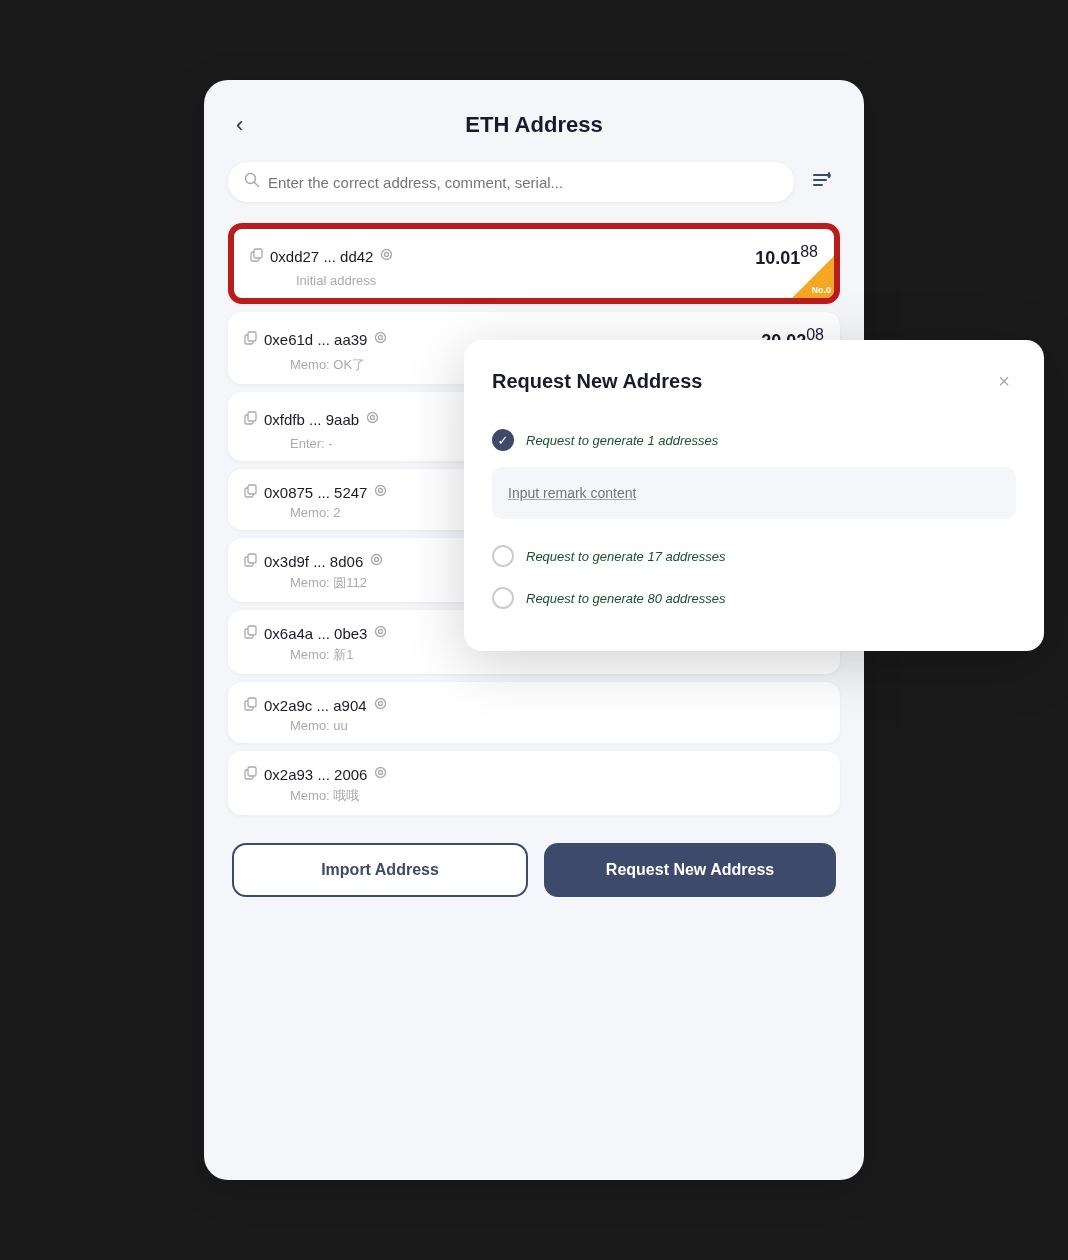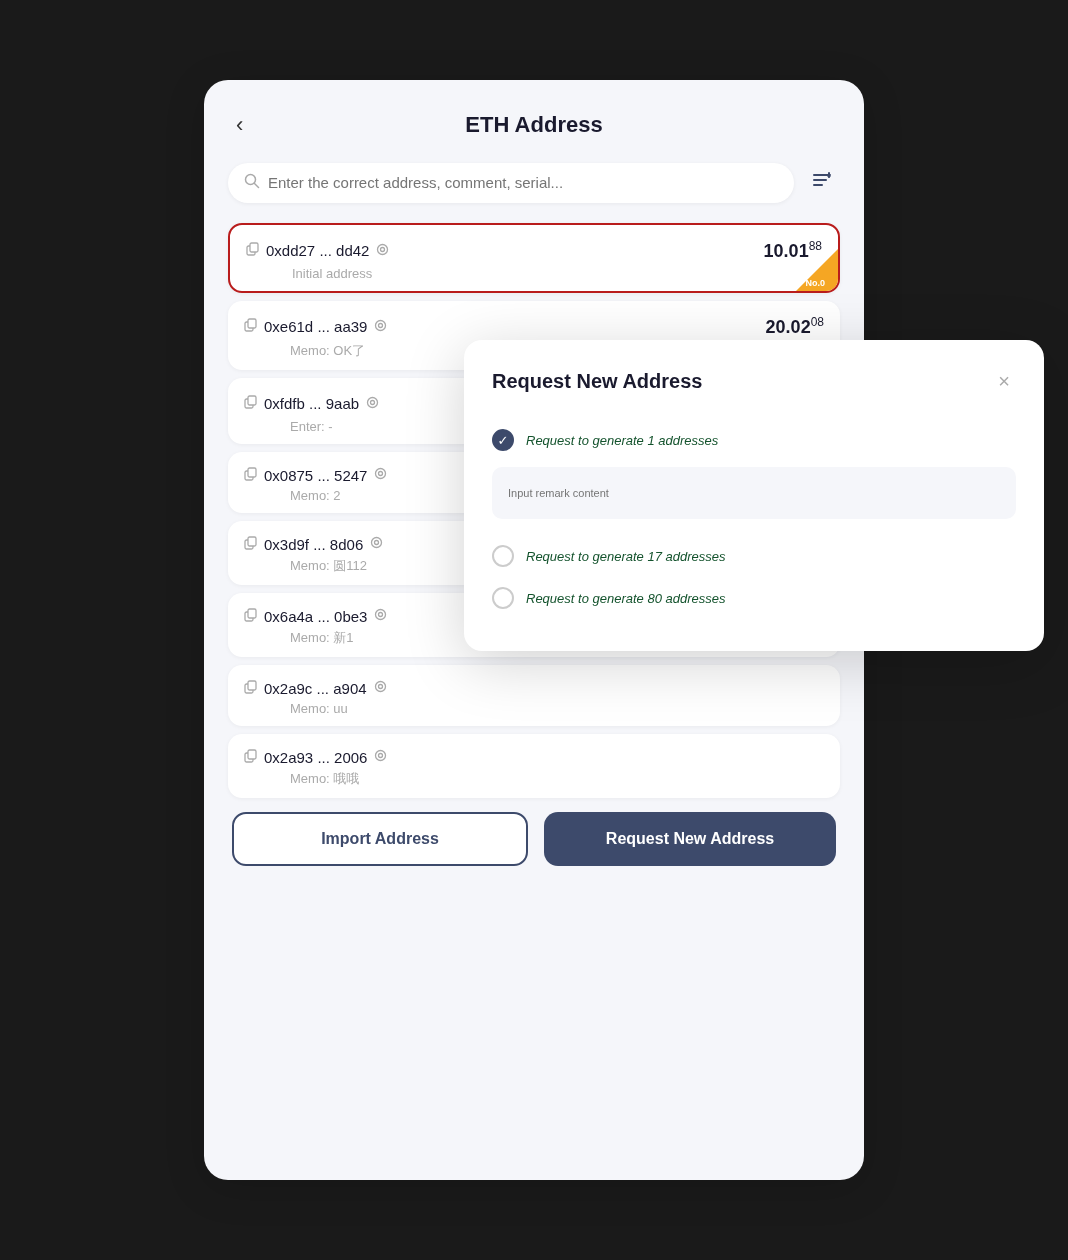--- a/index.html
+++ b/index.html
@@ -43,21 +43,21 @@
     }
 
     .page-title {
       font-size: 22px;
       font-weight: 600;
       color: #1a1a2e;
     }
 
     .search-row {
       display: flex;
-      align-items: center;
+      align-items: flex-start;
       gap: 10px;
       margin-bottom: 20px;
     }
 
     .search-box {
       flex: 1;
       display: flex;
       align-items: center;
       background: #fff;
       border-radius: 24px;
@@ -98,21 +98,21 @@
     .address-item {
       background: #fff;
       border-radius: 14px;
       padding: 14px 16px 10px 16px;
       position: relative;
       overflow: hidden;
       box-shadow: 0 1px 4px rgba(0,0,0,0.05);
     }
 
     .address-item.active {
-      border: 2px solid #b91c1c;
+      border: 6px solid #b91c1c;
     }
 
     .address-row {
       display: flex;
       align-items: center;
       justify-content: space-between;
     }
 
     .addr-left {
       display: flex;
@@ -135,21 +135,21 @@
       cursor: pointer;
     }
 
     .addr-amount {
       font-size: 18px;
       font-weight: 700;
       color: #1a1a2e;
     }
 
     .addr-amount sup {
-      font-size: 12px;
+      font-size: 16px;
       font-weight: 400;
       vertical-align: super;
     }
 
     .addr-bottom {
       display: flex;
       justify-content: space-between;
       margin-top: 4px;
       margin-left: 46px;
     }
@@ -171,31 +171,31 @@
       width: 0;
       height: 0;
       border-style: solid;
       border-width: 0 0 42px 42px;
       border-color: transparent transparent #f5a623 transparent;
     }
 
     .corner-label {
       position: absolute;
       bottom: 3px;
-      right: 13px;
+      right: 3px;
       font-size: 9px;
       color: #fff;
       font-weight: 600;
       z-index: 2;
     }
 
     .footer-btns {
       display: flex;
       gap: 16px;
-      margin-top: 14px;
+      margin-top: 28px;
       padding: 0 4px;
     }
 
     .btn-import {
       flex: 1;
       padding: 16px;
       border-radius: 14px;
       border: 2px solid #3d4a6b;
       background: #fff;
       color: #3d4a6b;
@@ -285,25 +285,26 @@
       color: #fff;
       font-size: 13px;
     }
 
     .remark-input {
       width: 100%;
       background: #f5f6fa;
       border: none;
       border-radius: 10px;
       padding: 14px 16px;
-      font-size: 11px;
+      font-size: 14px;
       color: #aaa;
       outline: none;
       margin: 6px 0 16px 0;
       height: 52px;
+      text-decoration: underline;
     }
 
     .radio-label {
       font-size: 13px;
       color: #14532d;
       font-style: italic;
     }
   </style>
 </head>
 <body>

